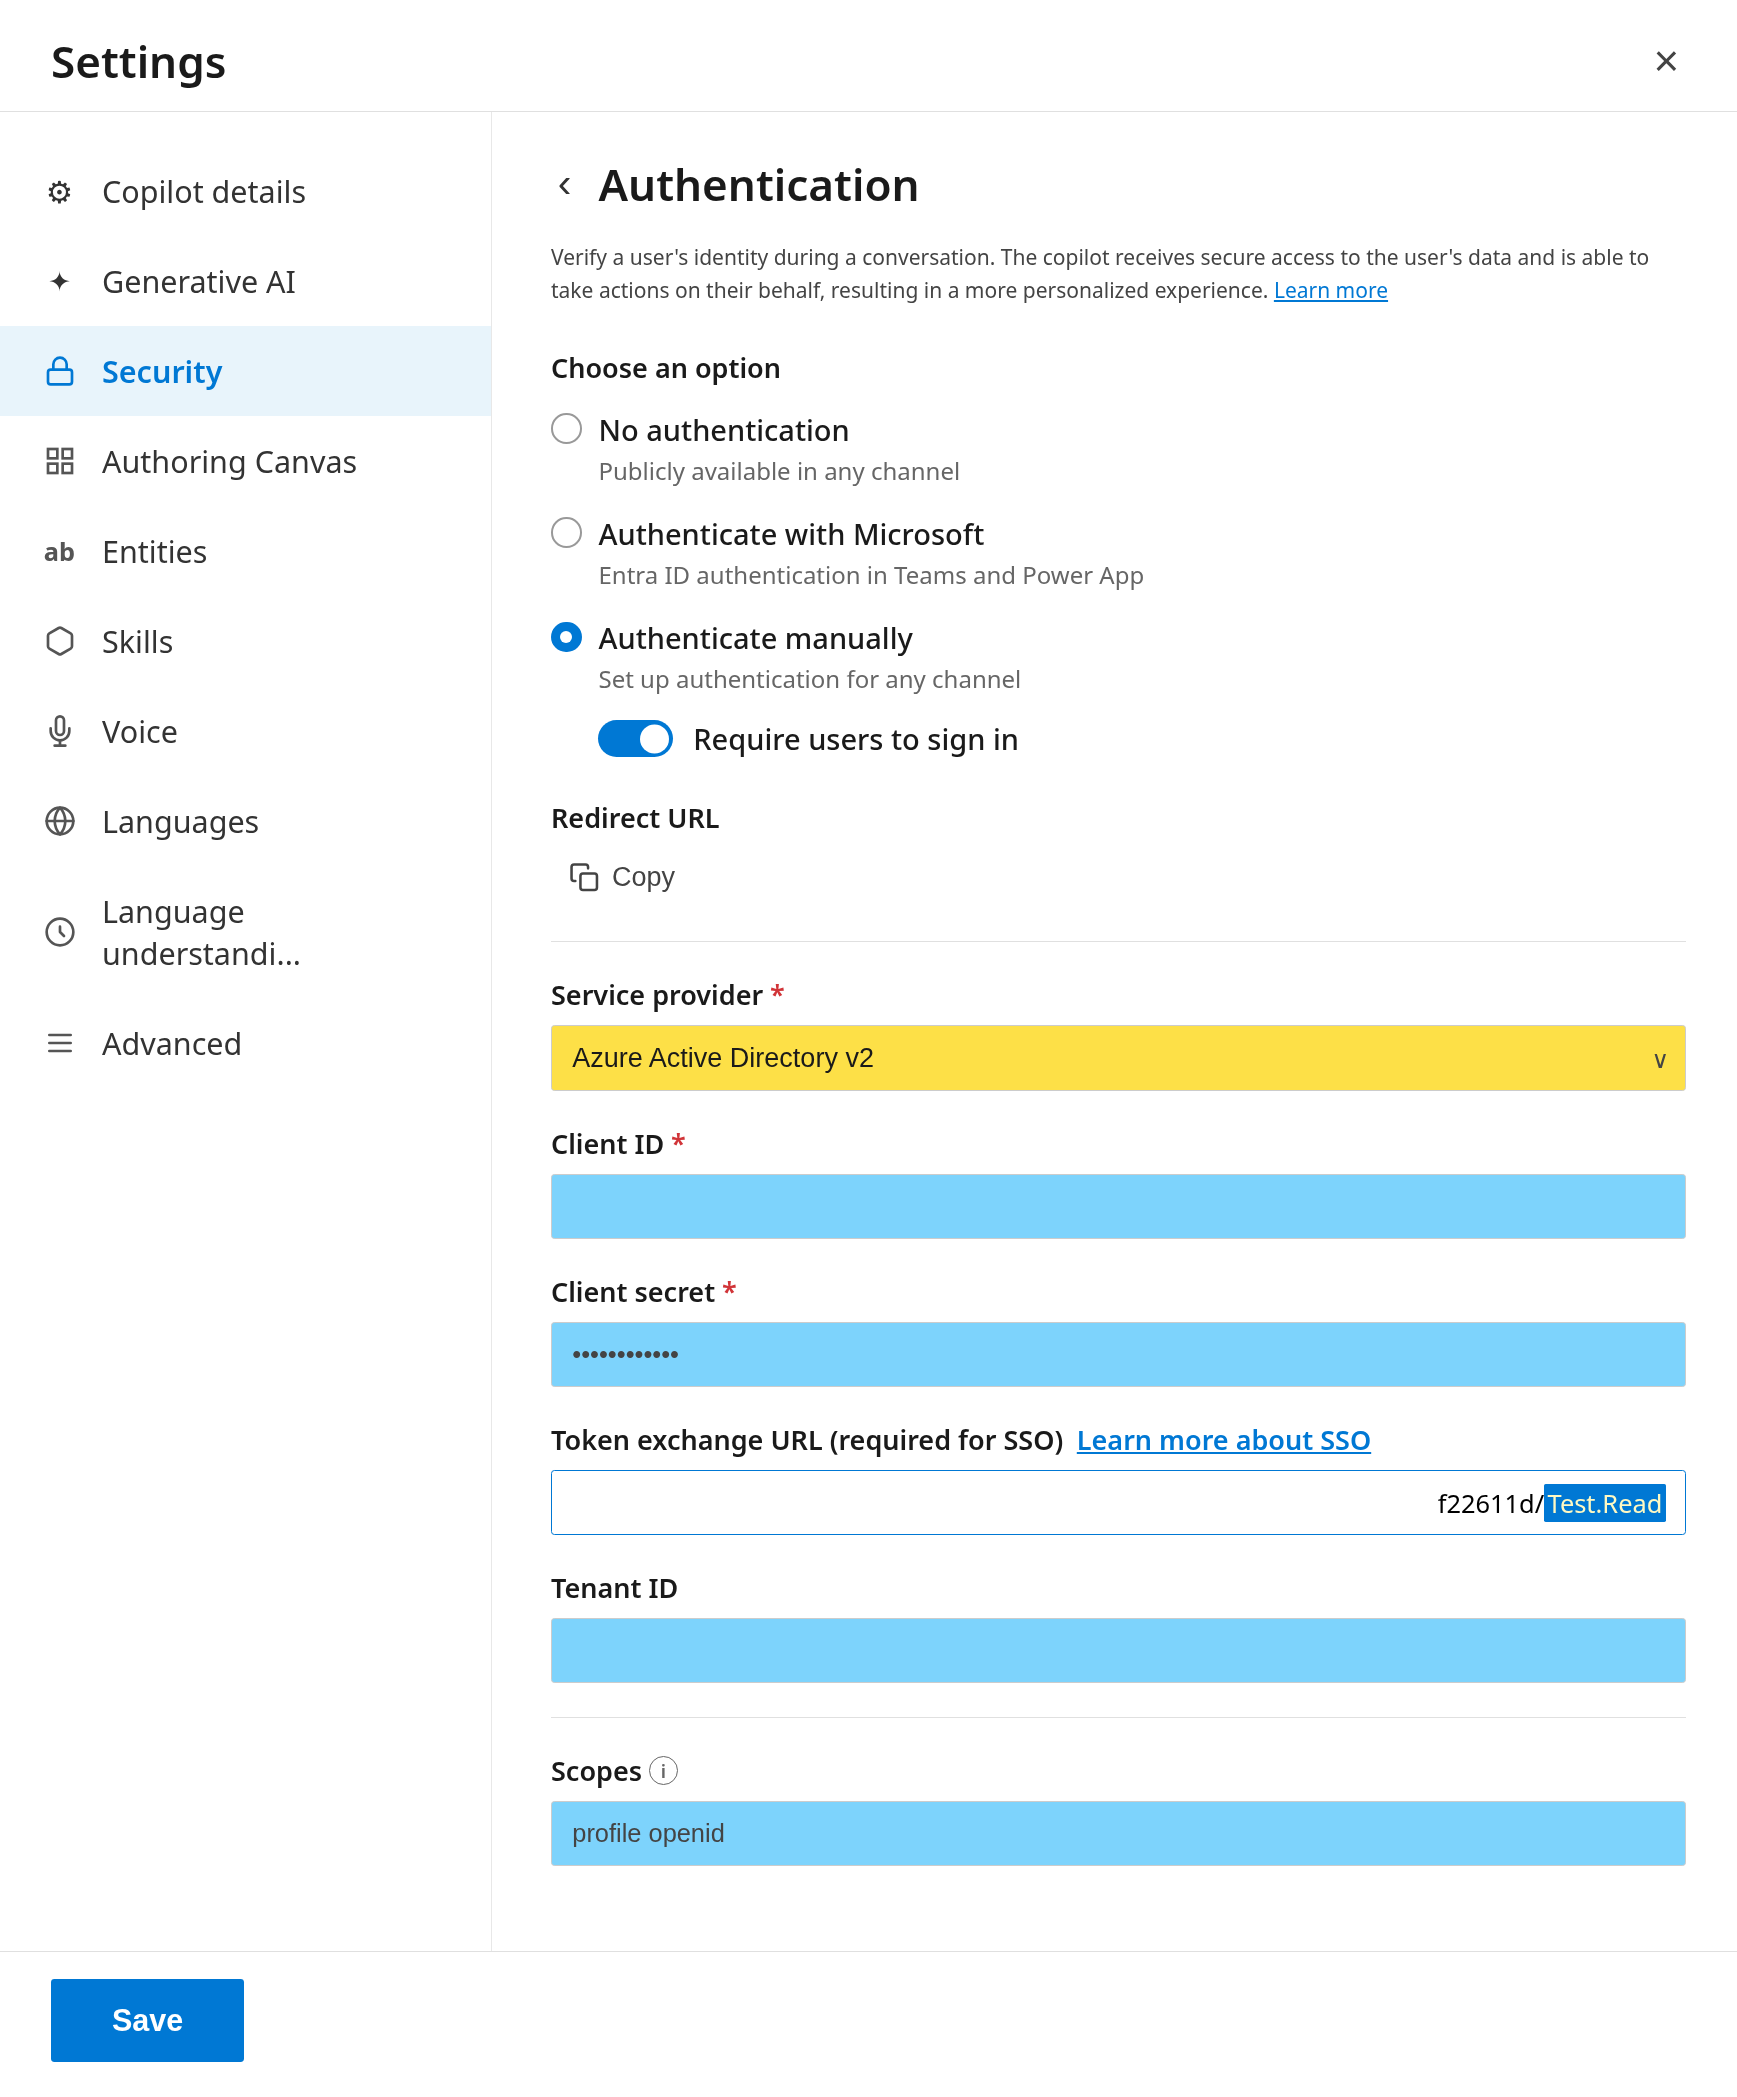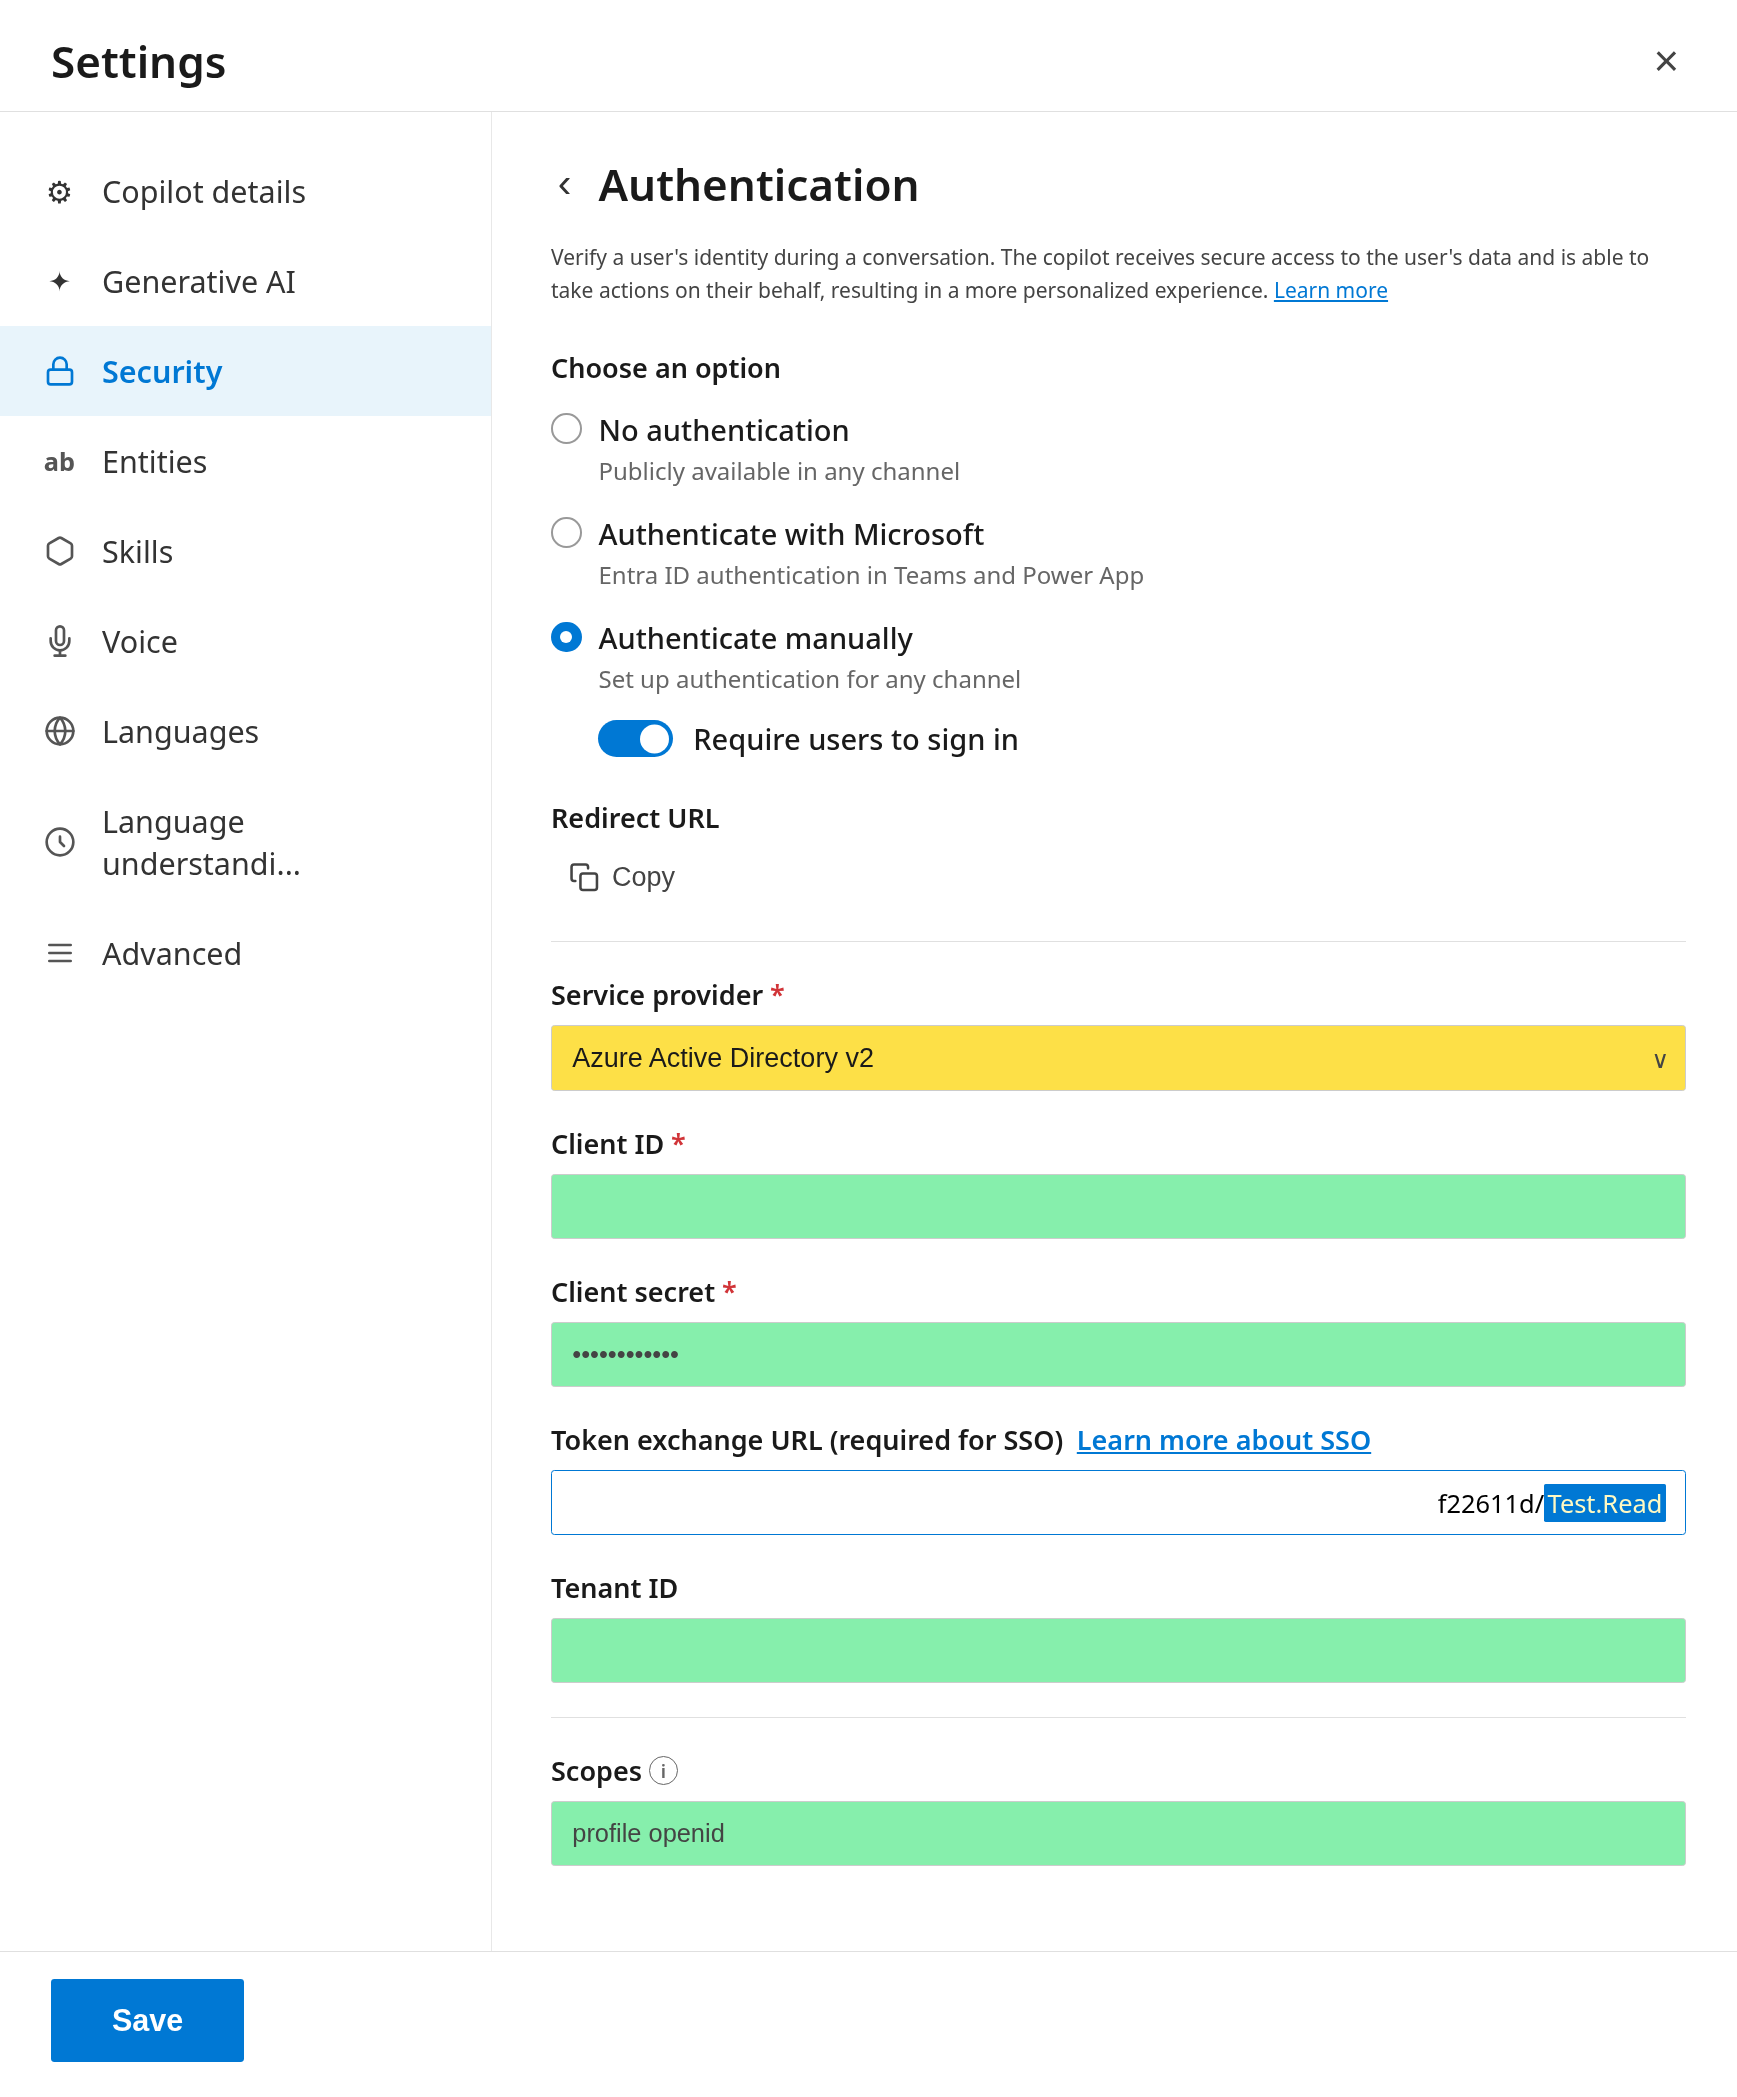--- a/index.html
+++ b/index.html
@@ -223,21 +223,21 @@
       align-items: center;
       gap: 20.3px;
     }
     .text-input {
       width: 100%;
       padding: 17px 20.3px;
       font-size: 25.4px;
       border: 1.3px solid #ccc;
       border-radius: 3.4px;
       color: #444;
-      background: #86efac;
+      background: #7dd3fc;
       outline: none;
     }
     .url-input {
       flex: 1;
       padding: 17px 20.3px;
       font-size: 25.4px;
       border: 1.3px solid #ccc;
       border-radius: 3.4px;
       color: #444;
       background: #fff;
@@ -368,20 +368,31 @@
         <span>Generative AI</span>
       </div>
       <div class="sidebar-item active">
         <span class="sidebar-icon">
           <svg width="32" height="32" viewBox="0 0 24 24" fill="none" stroke="#0078d4" stroke-width="2" stroke-linecap="round" stroke-linejoin="round">
             <rect x="3" y="11" width="18" height="11" rx="2" ry="2"></rect>
             <path d="M7 11V7a5 5 0 0 1 10 0v4"></path>
           </svg>
         </span>
         <span>Security</span>
+      </div>
+      <div class="sidebar-item">
+        <span class="sidebar-icon">
+          <svg width="32" height="32" viewBox="0 0 24 24" fill="none" stroke="#555" stroke-width="2">
+            <rect x="3" y="3" width="7" height="7"></rect>
+              <rect x="14" y="3" width="7" height="7"></rect>
+            <rect x="3" y="14" width="7" height="7"></rect>
+              <rect x="14" y="14" width="7" height="7"></rect>
+          </svg>
+        </span>
+        <span>Authoring Canvas</span>
       </div>
       <div class="sidebar-item">
         <span class="sidebar-icon" style="font-size:25.4px; font-weight:700; color:#555;">ab</span>
         <span>Entities</span>
       </div>
       <div class="sidebar-item">
         <span class="sidebar-icon">
           <svg width="32" height="32" viewBox="0 0 24 24" fill="none" stroke="#555" stroke-width="2" stroke-linecap="round" stroke-linejoin="round">
             <path d="M21 16V8a2 2 0 0 0-1-1.73l-7-4a2 2 0 0 0-2 0l-7 4A2 2 0 0 0 3 8v8a2 2 0 0 0 1 1.73l7 4a2 2 0 0 0 2 0l7-4A2 2 0 0 0 21 16z"></path>
           </svg>

